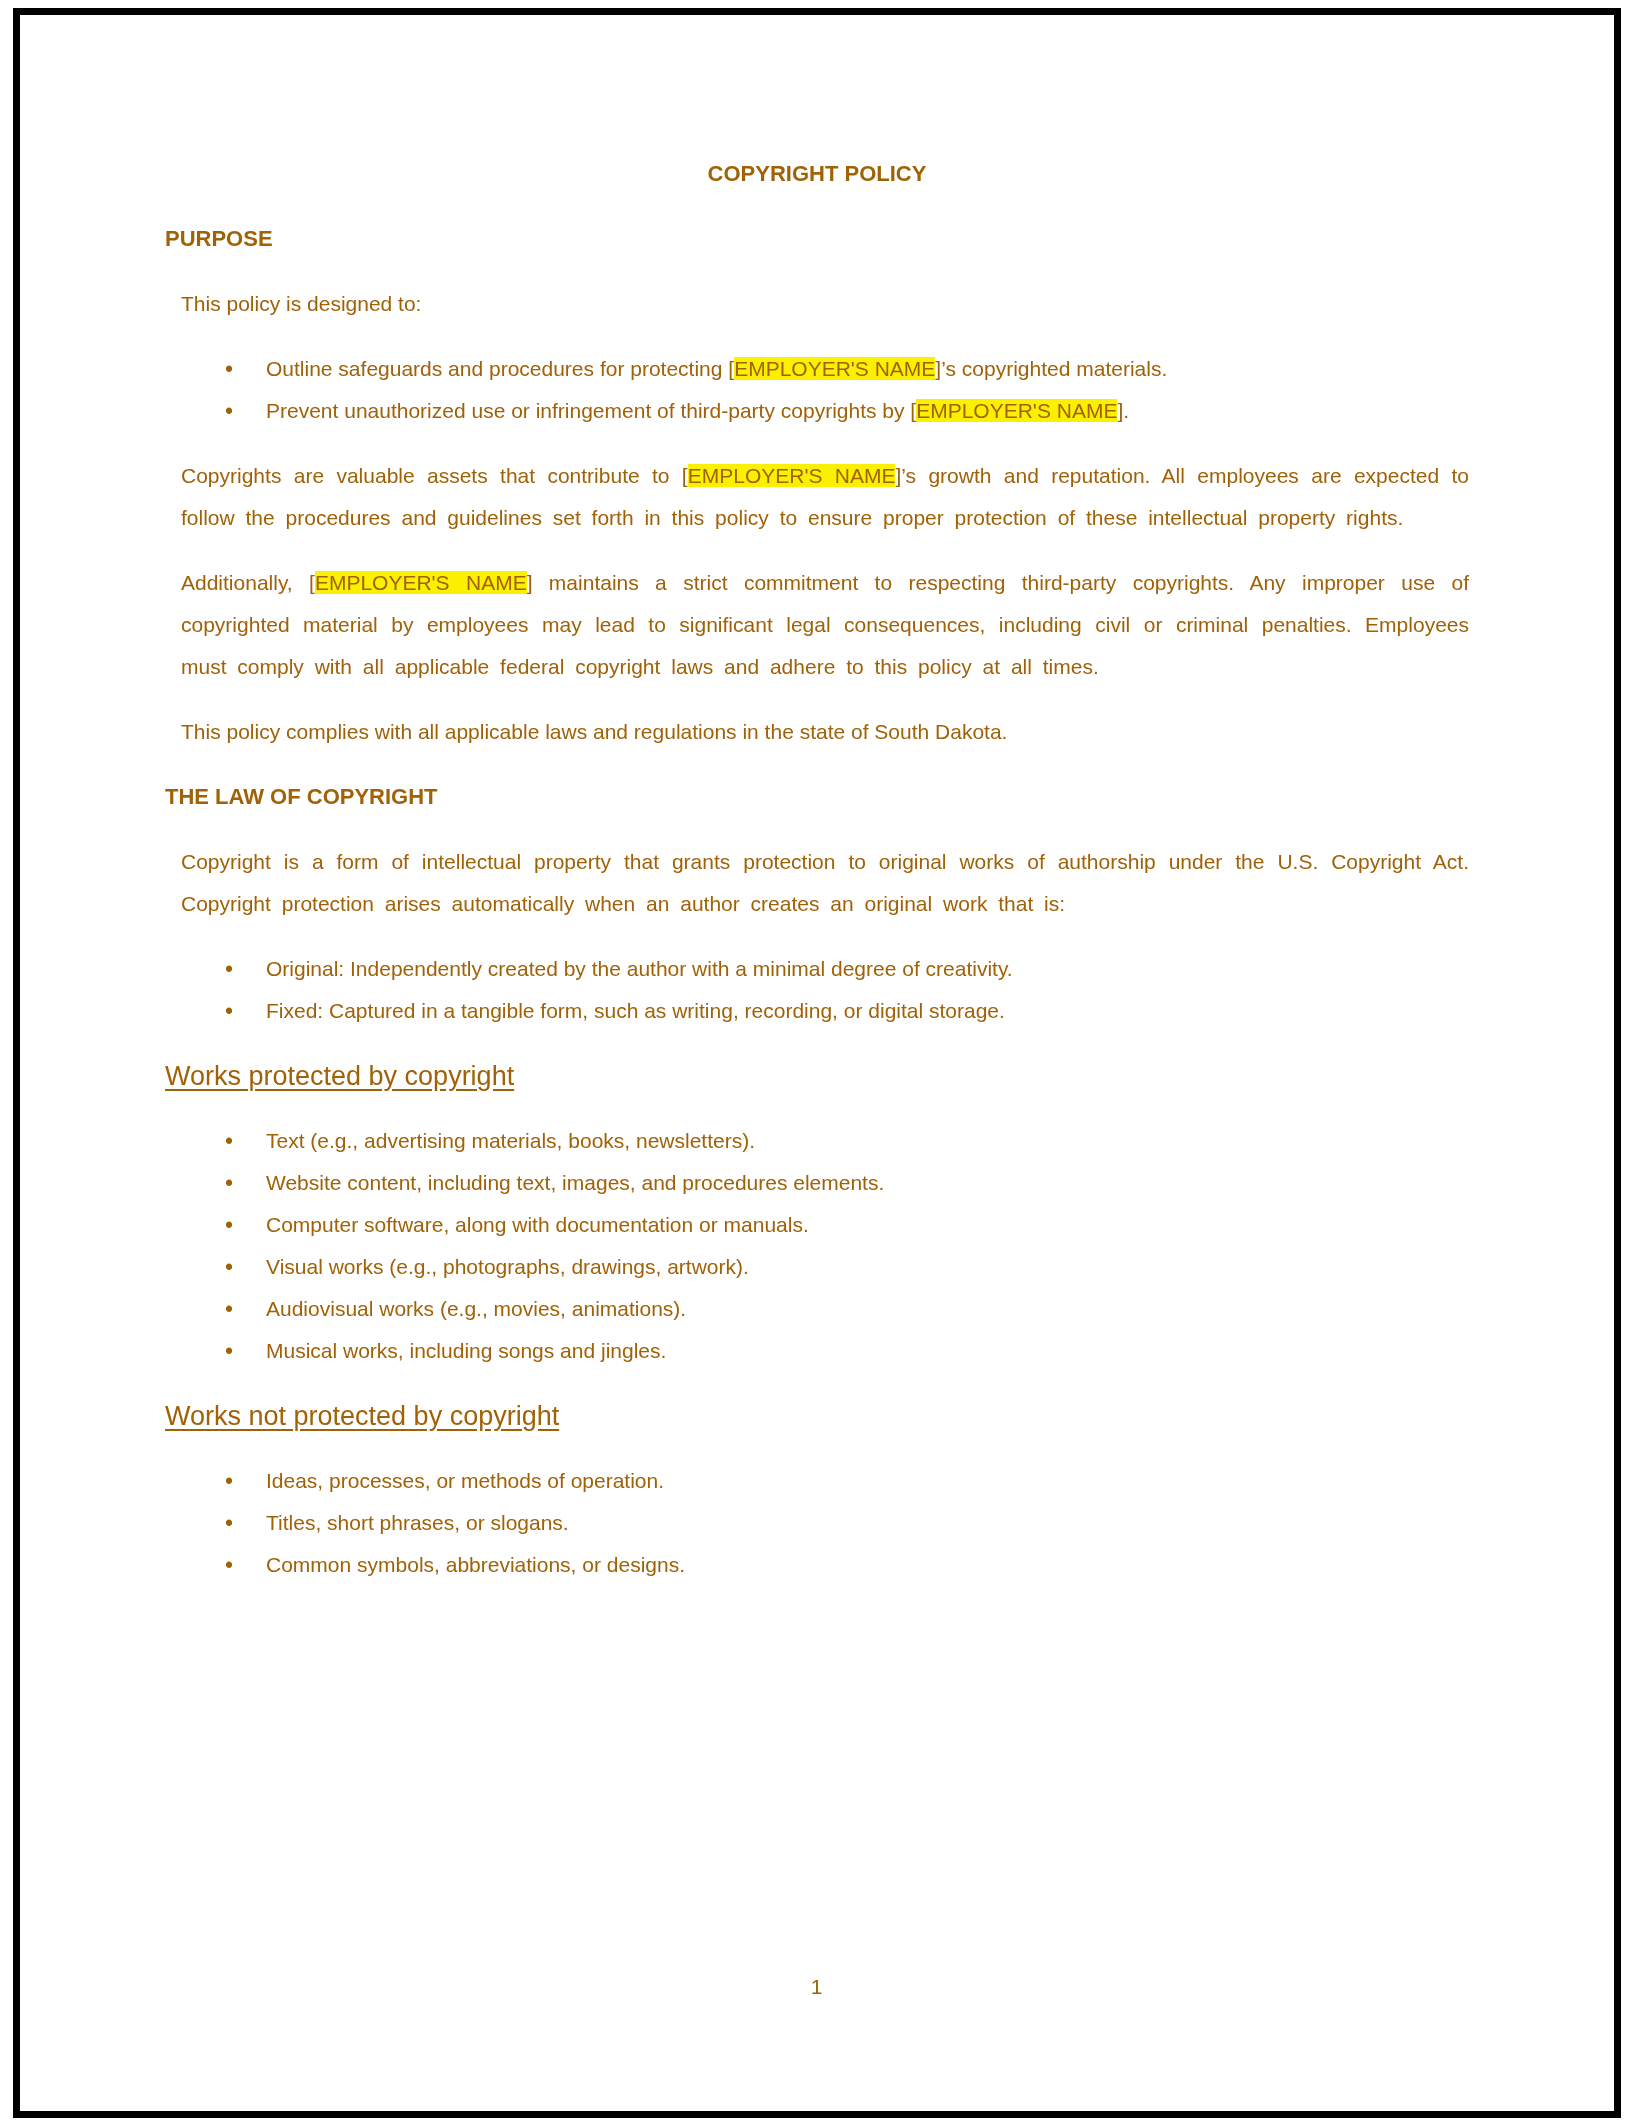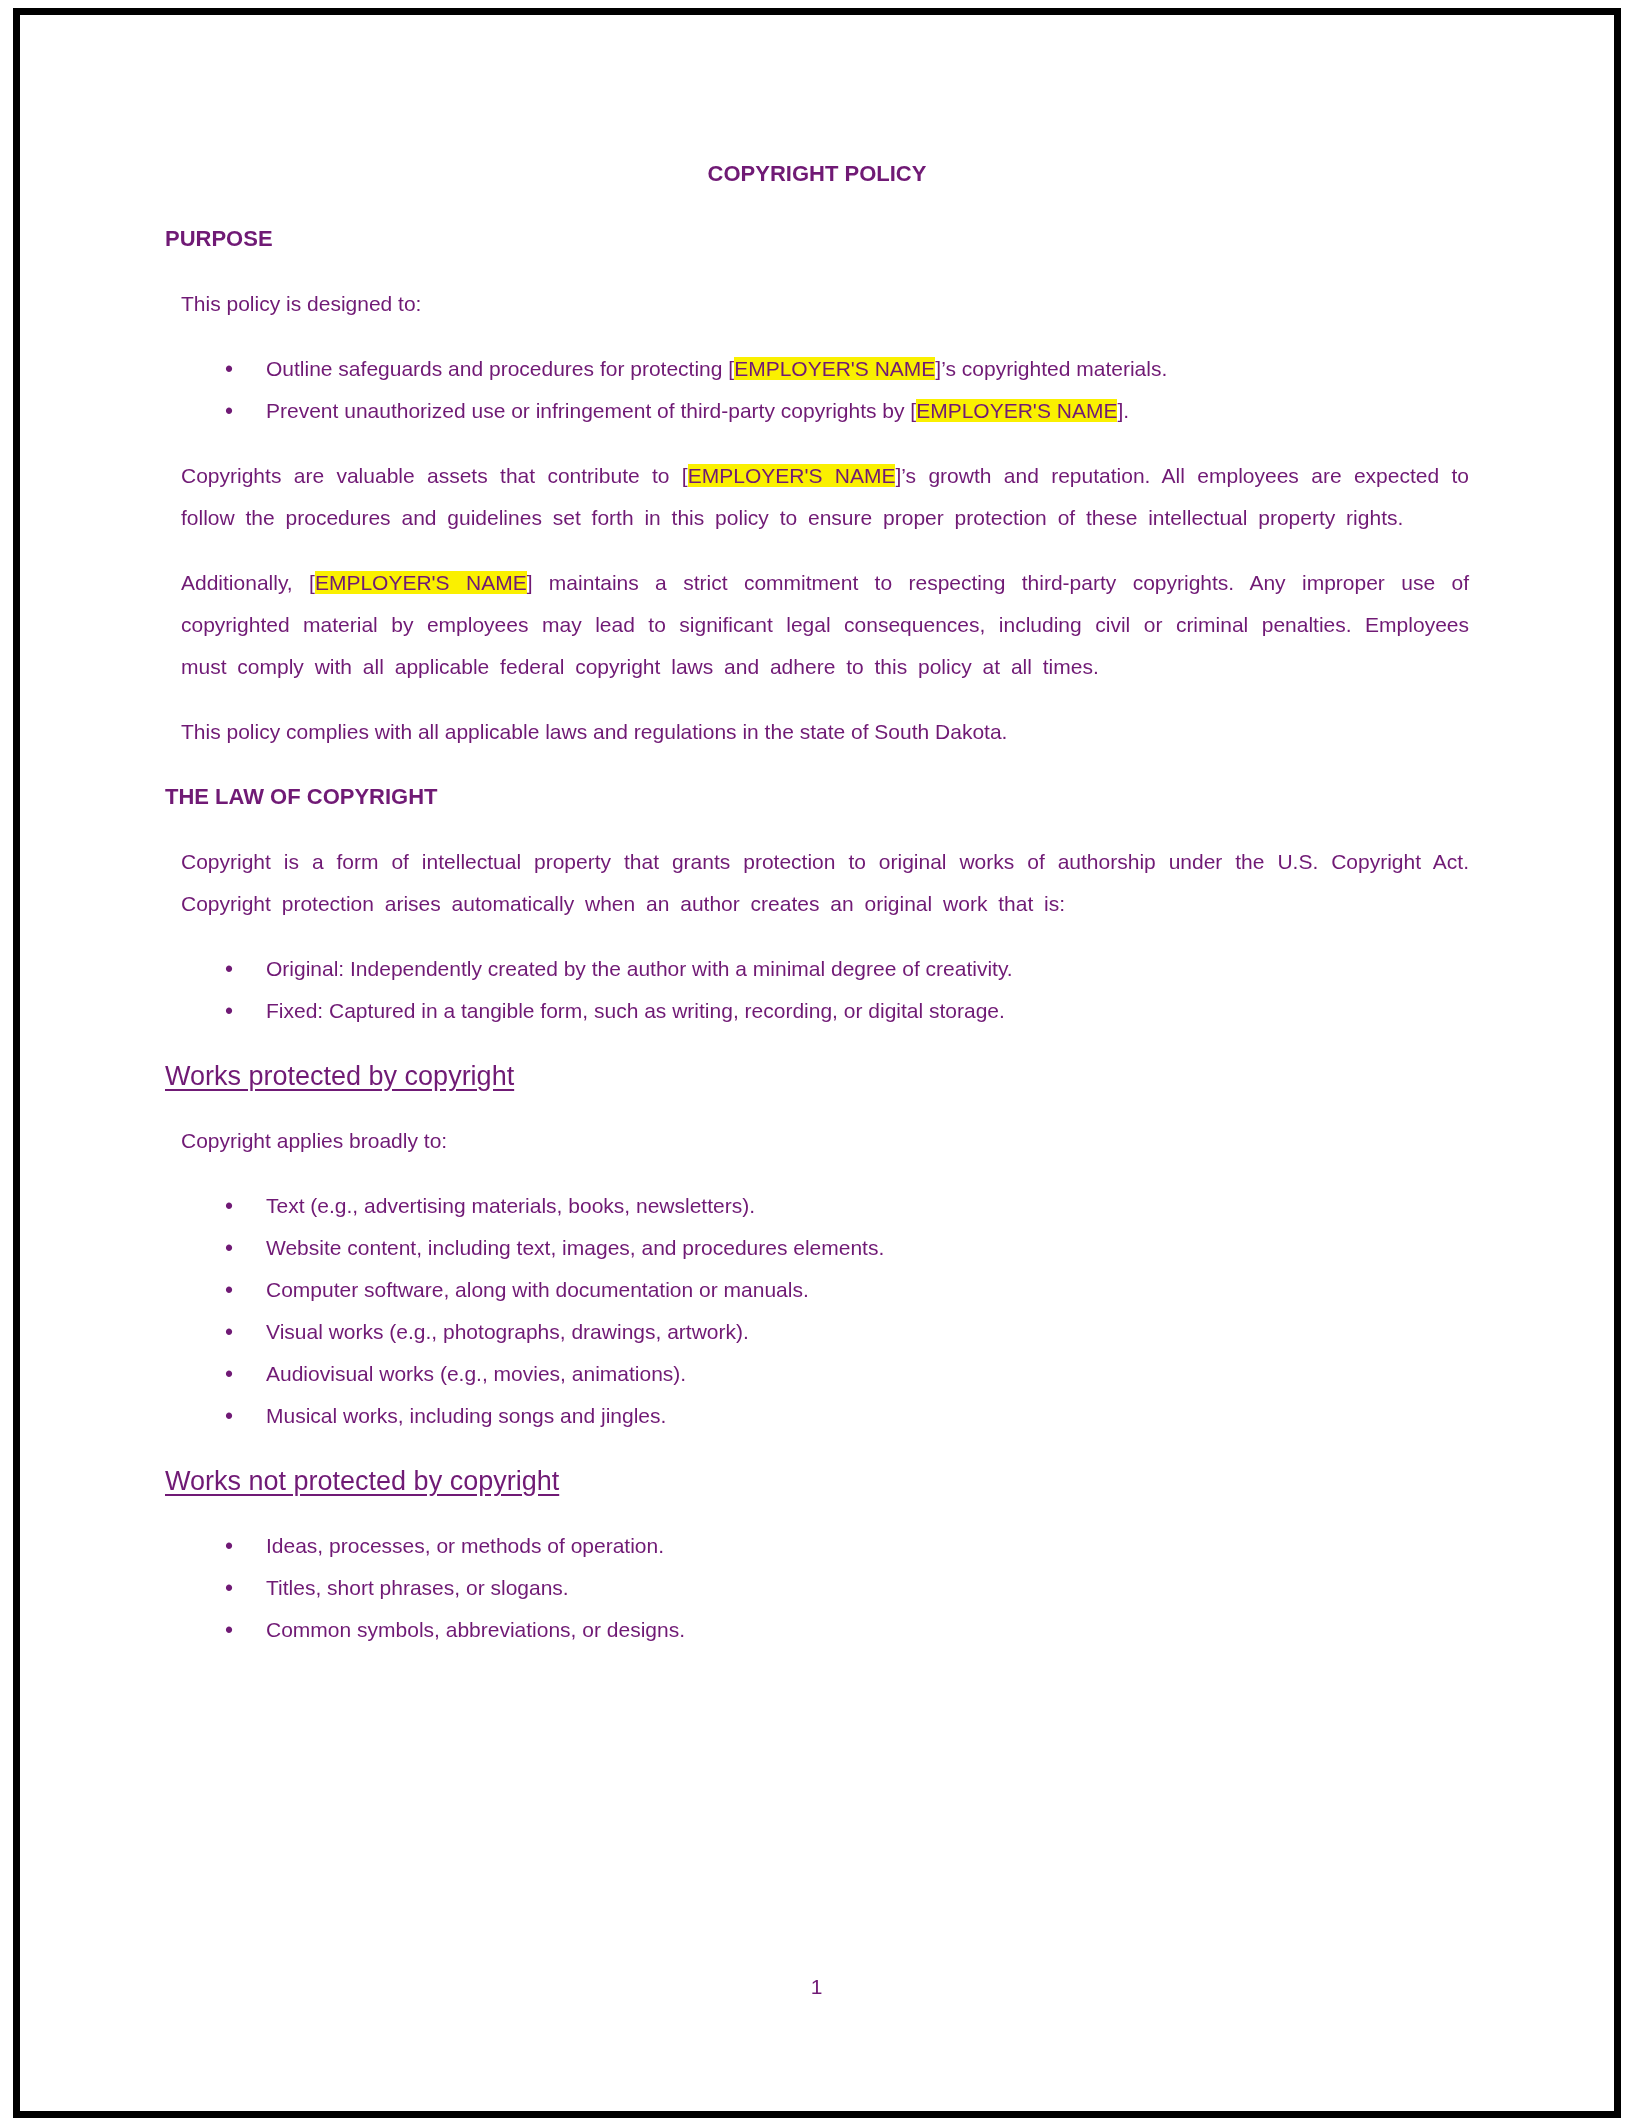--- a/index.html
+++ b/index.html
@@ -7,21 +7,21 @@
     padding: 0;
     background: #ffffff;
   }
   .page {
     position: relative;
     width: 1633px;
     height: 2125px;
     background: #ffffff;
     overflow: hidden;
     font-family: "Liberation Sans", sans-serif;
-    color: #701a75;
+    color: #a16207;
   }
   .frame {
     position: absolute;
     left: 13px;
     top: 8px;
     right: 12px;
     bottom: 7px;
     border: 7px solid #000000;
     pointer-events: none;
   }
@@ -105,21 +105,20 @@
         <p class="para justify"><span>Copyrights are valuable assets that contribute to [</span><span class="hl">EMPLOYER'S NAME</span><span>]’s growth and reputation. All employees are expected to follow the procedures and guidelines set forth in this policy to ensure proper protection of these intellectual property rights.</span></p>
         <p class="para justify"><span>Additionally, [</span><span class="hl">EMPLOYER'S NAME</span><span>] maintains a strict commitment to respecting third-party copyrights. Any improper use of copyrighted material by employees may lead to significant legal consequences, including civil or criminal penalties. Employees must comply with all applicable federal copyright laws and adhere to this policy at all times.</span></p>
         <p class="para"><span>This policy complies with all applicable laws and regulations in the state of South Dakota.</span></p>
         <h2 class="heading">THE LAW OF COPYRIGHT</h2>
         <p class="para justify"><span>Copyright is a form of intellectual property that grants protection to original works of authorship under the U.S. Copyright Act. Copyright protection arises automatically when an author creates an original work that is:</span></p>
         <ul class="bullets">
           <li><span>Original: Independently created by the author with a minimal degree of creativity.</span></li>
           <li><span>Fixed: Captured in a tangible form, such as writing, recording, or digital storage.</span></li>
         </ul>
         <h3 class="subheading">Works protected by copyright</h3>
-        <p class="para"><span>Copyright applies broadly to:</span></p>
         <ul class="bullets">
           <li><span>Text (e.g., advertising materials, books, newsletters).</span></li>
           <li><span>Website content, including text, images, and procedures elements.</span></li>
           <li><span>Computer software, along with documentation or manuals.</span></li>
           <li><span>Visual works (e.g., photographs, drawings, artwork).</span></li>
           <li><span>Audiovisual works (e.g., movies, animations).</span></li>
           <li><span>Musical works, including songs and jingles.</span></li>
         </ul>
         <h3 class="subheading">Works not protected by copyright</h3>
         <ul class="bullets">

